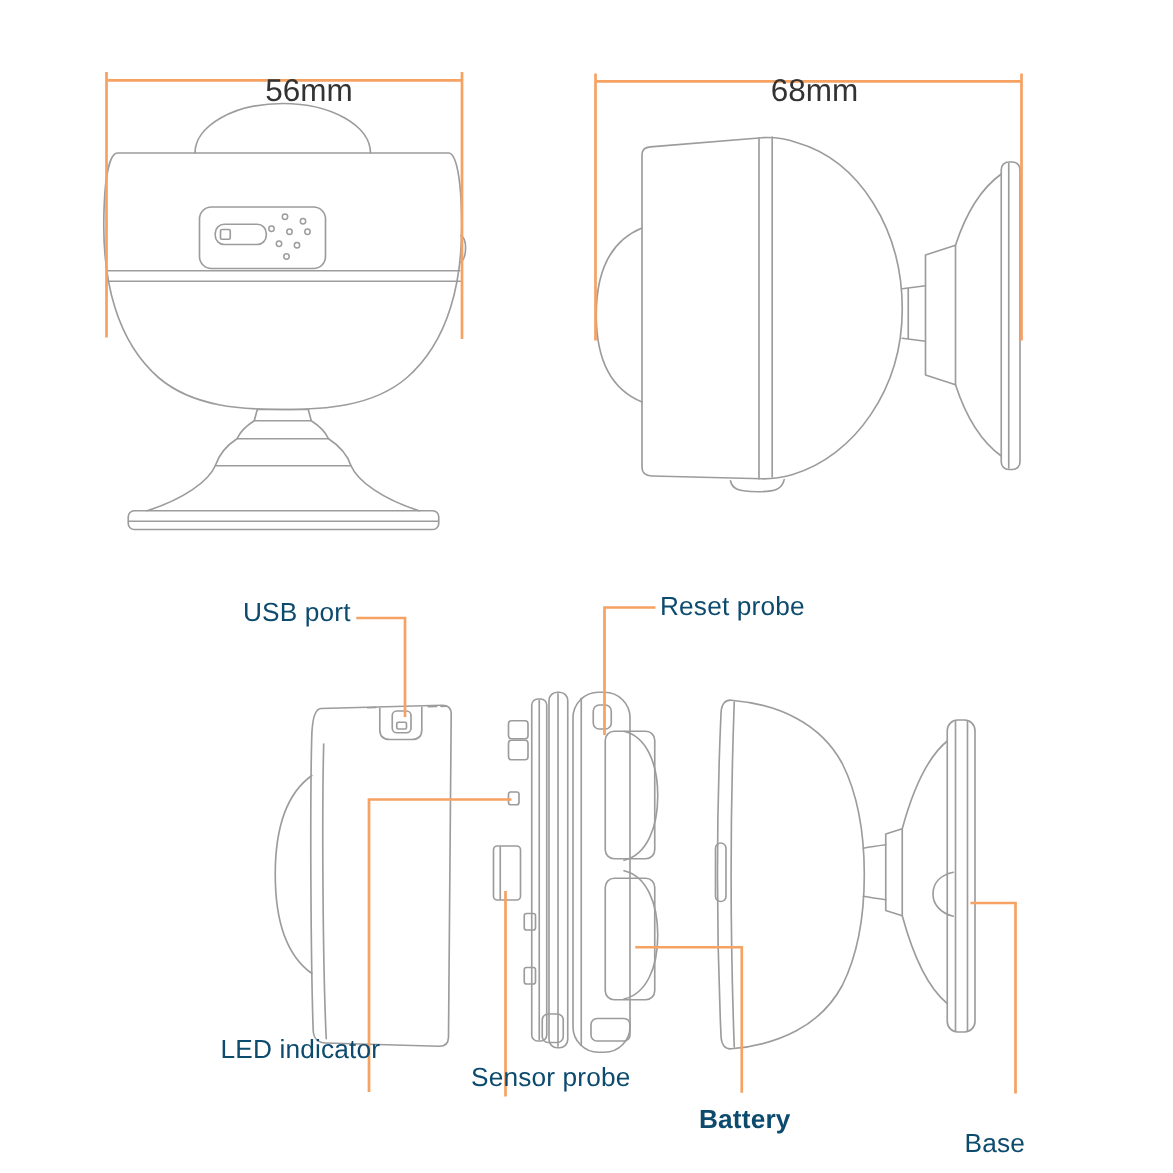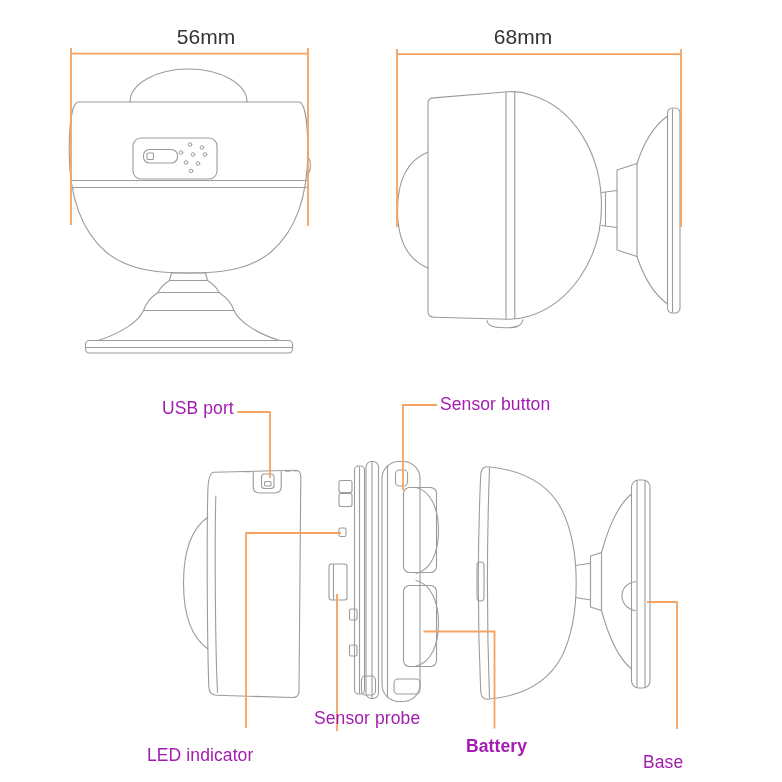--- a/index.html
+++ b/index.html
@@ -2,26 +2,26 @@
 <html><head>
 <meta charset="utf-8">
 <style>
   html,body{margin:0;padding:0;background:#ffffff;}
   .stage{
     position:relative;width:782px;height:782px;background:#ffffff;overflow:hidden;
     font-family:"Liberation Sans", sans-serif;
   }
   .stage svg{position:absolute;left:0;top:0;}
   .label{
-    position:absolute;color:#a21caf;font-size:17.5px;line-height:20px;
+    position:absolute;color:#0c4a6e;font-size:17.5px;line-height:20px;
     font-weight:500;white-space:nowrap;letter-spacing:0.1px;
   }
   .dim{
     position:absolute;color:#333333;font-size:21px;line-height:22px;
-    font-weight:500;width:70px;text-align:center;white-space:nowrap;
+    font-weight:500;width:70px;text-align:center;white-space:nowrap;margin-top:24px;
   }
 </style>
 </head>
 <body>
 
 <div class="stage">
 
   <svg width="782" height="782" viewBox="0 0 782 782">
 
     <g stroke="#9C9C9C" stroke-width="1.1" fill="none" stroke-linecap="round" stroke-linejoin="round">
@@ -122,22 +122,22 @@
       <path d="M 237.5 412 L 270 412 L 270 478"></path>
       <path d="M 437 405 L 403 405 L 403 490"></path>
       <path d="M 341 533 L 246 533 L 246 728"></path>
       <path d="M 337 594 L 337 731"></path>
       <path d="M 423.5 631.5 L 494.5 631.5 L 494.5 728.5"></path>
       <path d="M 647 602 L 677 602 L 677 729"></path>
     </g>
   </svg>
 
   <div class="dim" style="left:171px;top:26px;">56mm</div>
-  <div class="dim" style="left:488px;top:26px;">68mm</div>
+  <div class="dim" style="left:508px;top:26px;">68mm</div>
 
   <div class="label" style="left:162px;top:398px;">USB port</div>
-  <div class="label" style="left:440px;top:394px;">Sensor button</div>
-  <div class="label" style="left:147px;top:745px;">LED indicator</div>
+  <div class="label" style="left:440px;top:394px;">Reset probe</div>
+  <div class="label" style="left:147px;top:689px;">LED indicator</div>
   <div class="label" style="left:314px;top:708px;">Sensor probe</div>
   <div class="label" style="left:466px;top:736px;font-weight:bold;">Battery</div>
   <div class="label" style="left:643px;top:752px;">Base</div>
 
 </div>
 
 </body></html>

